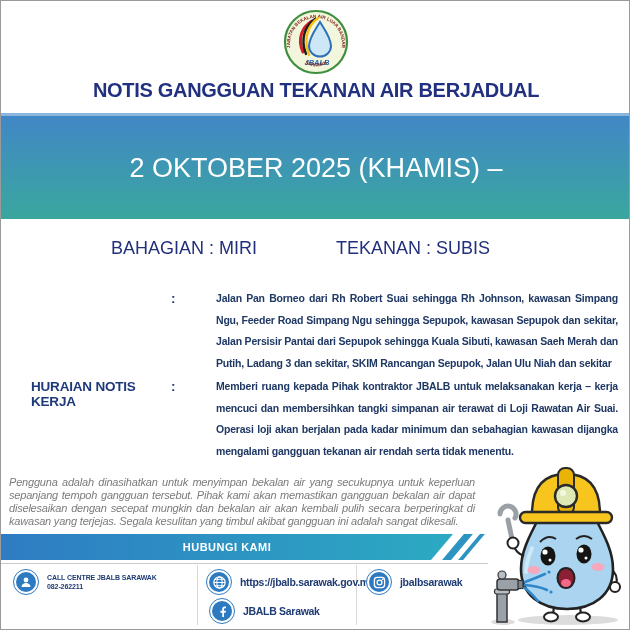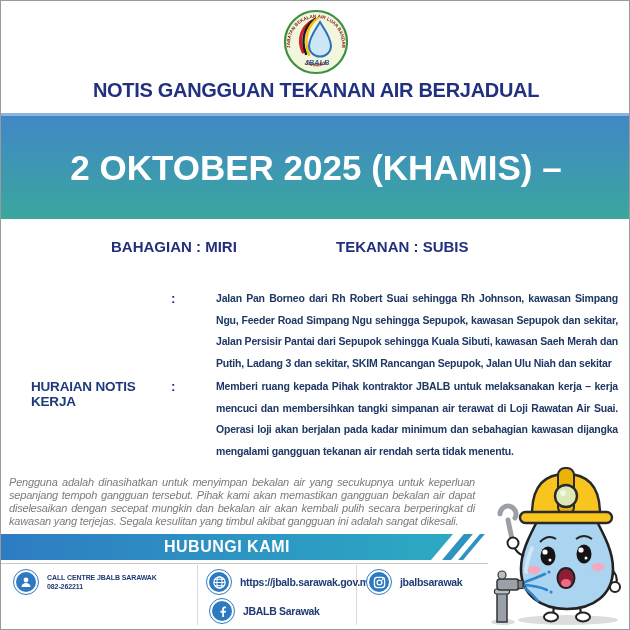--- a/index.html
+++ b/index.html
@@ -14,24 +14,24 @@
   .title {
     position:absolute; left:0; top:78px; width:630px; text-align:center;
     font-size:20px; font-weight:bold; color:#21307f; letter-spacing:-0.3px;
   }
   
   .date-banner {
     position:absolute; left:0; top:112px; width:630px; height:106px;
     background:linear-gradient(#4187c6, #3aa79e);
     border-top:3px solid #8ab6de;
     display:flex; flex-direction:column; align-items:center; justify-content:center;
-    color:#fff; font-weight:bold; font-size:35px; line-height:36px; text-align:center;
-  }
-  
-  .loc { position:absolute; top:237px; font-size:15px; font-weight:bold; color:#22307c; }
+    color:#fff; font-weight:normal; font-size:27px; line-height:36px; text-align:center;
+  }
+  
+  .loc { position:absolute; top:237px; font-size:18px; font-weight:normal; color:#22307c; }
   .loc.bahagian { left:110px; }
   .loc.daerah { left:335px; }
   
   .section-label {
     position:absolute; left:30px; width:150px; font-size:13.5px; font-weight:bold;
     color:#1e3a7a; letter-spacing:-0.2px;
   }
   .section-colon { position:absolute; left:170px; font-size:13.5px; font-weight:bold; color:#1e3a7a; }
   .section-text {
     position:absolute; left:215px; width:402px; font-size:10.5px; font-weight:bold;
@@ -44,21 +44,21 @@
     position:absolute; left:8px; top:475px; width:466px;
     font-size:11px; font-style:italic; color:#7b7b7b; line-height:12.9px;
     letter-spacing:-0.2px; text-align:justify;
   }
   
   .contact-banner {
     position:absolute; left:0; top:533px; width:452px; height:26px;
     background:linear-gradient(90deg,#2e7cc3,#2caac2);
     clip-path:polygon(0 0, 100% 0, calc(100% - 22px) 100%, 0 100%);
     display:flex; align-items:center; justify-content:center;
-    color:#fff; font-weight:bold; font-size:16px; letter-spacing:0.5px;
+    color:#fff; font-weight:bold; font-size:11px; letter-spacing:0.5px;
   }
   .slash { position:absolute; top:533px; height:26px; background:#2d93c0; transform:skewX(-40deg); }
   .slash.s1 { left:452px; width:9px; }
   .slash.s2 { left:468px; width:5px; }
   
   .contact-strip-line { position:absolute; left:0; top:562px; width:487px; height:1px; background:#c9c9c9; }
   .vdiv { position:absolute; top:564px; width:1px; height:60px; background:#d9d9d9; }
   .vdiv.v1 { left:196px; } .vdiv.v2 { left:355px; }
   .contact-item { position:absolute; display:flex; align-items:center; gap:8px; }
   .ci-call { left:12px; top:568px; }

